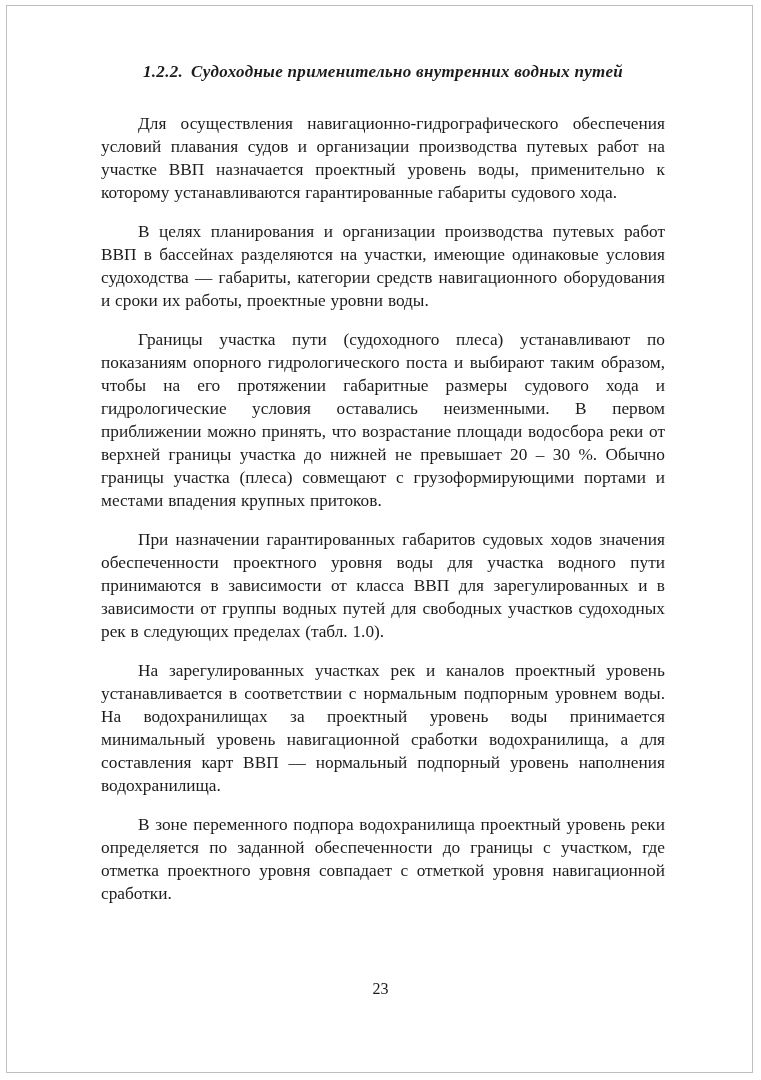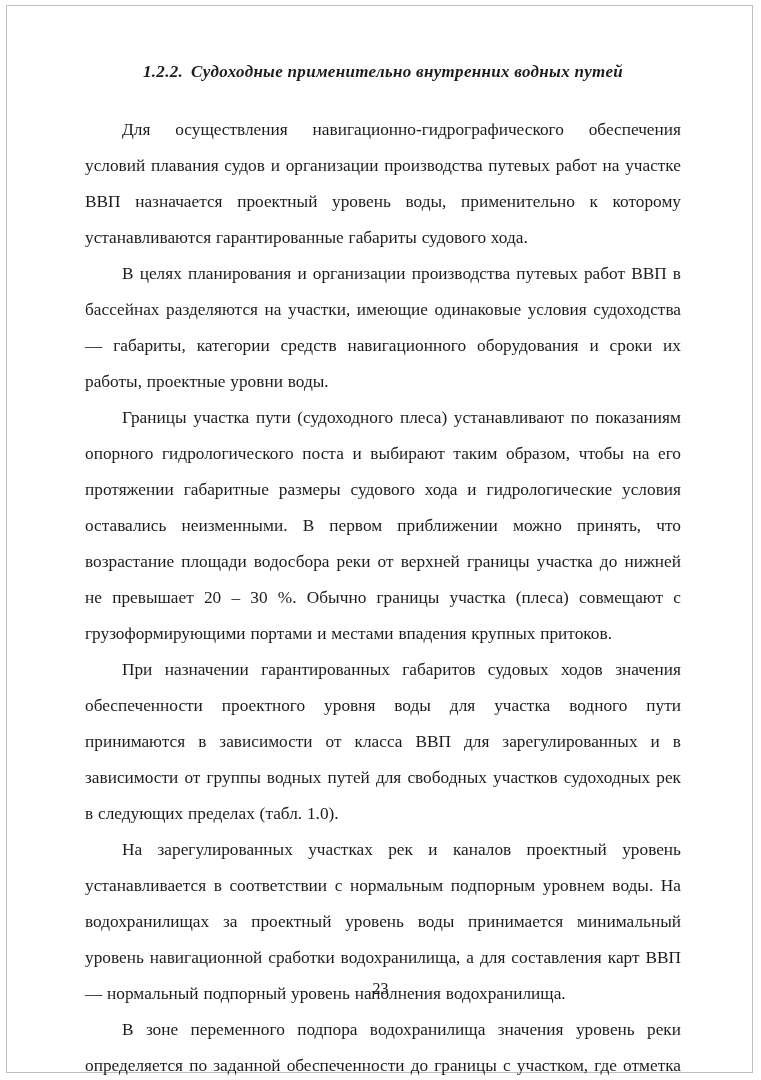--- a/index.html
+++ b/index.html
@@ -37,25 +37,25 @@
       font-style: italic;
       font-size: 17px;
       letter-spacing: 0.3px;
       margin: 0 0 30px 0;
       white-space: nowrap;
     }
     .heading .heading-number {
       margin-right: 8px;
     }
     .body-text p {
-      margin: 0;
+      margin: 16px;
       text-align: justify;
       text-indent: 37px;
       font-size: 17.3px;
-      line-height: 36px;
+      line-height: 23px;
       word-spacing: 0.5px;
     }
     .page-number {
       position: absolute;
       left: 0;
       top: 980px;
       width: 761px;
       text-align: center;
       font-size: 16px;
       color: #1c1c1c;
@@ -69,18 +69,18 @@
 <div class="content">
 
   <h1 class="heading"><span class="heading-number">1.2.2.</span><span>Судоходные применительно внутренних водных путей</span></h1>
 
   <div class="body-text">
     <p>Для осуществления навигационно-гидрографического обеспечения условий плавания судов и организации производства путевых работ на участке ВВП назначается проектный уровень воды, применительно к которому устанавливаются гарантированные габариты судового хода.</p>
     <p>В целях планирования и организации производства путевых работ ВВП в бассейнах разделяются на участки, имеющие одинаковые условия судоходства — габариты, категории средств навигационного оборудования и сроки их работы, проектные уровни воды.</p>
     <p>Границы участка пути (судоходного плеса) устанавливают по показаниям опорного гидрологического поста и выбирают таким образом, чтобы на его протяжении габаритные размеры судового хода и гидрологические условия оставались неизменными. В первом приближении можно принять, что возрастание площади водосбора реки от верхней границы участка до нижней не превышает 20 – 30 %. Обычно границы участка (плеса) совмещают с грузоформирующими портами и местами впадения крупных притоков.</p>
     <p>При назначении гарантированных габаритов судовых ходов значения обеспеченности проектного уровня воды для участка водного пути принимаются в зависимости от класса ВВП для зарегулированных и в зависимости от группы водных путей для свободных участков судоходных рек в следующих пределах (табл. 1.0).</p>
     <p>На зарегулированных участках рек и каналов проектный уровень устанавливается в соответствии с нормальным подпорным уровнем воды. На водохранилищах за проектный уровень воды принимается минимальный уровень навигационной сработки водохранилища, а для составления карт ВВП — нормальный подпорный уровень наполнения водохранилища.</p>
-    <p>В зоне переменного подпора водохранилища значения уровень реки определяется по заданной обеспеченности до границы с участком, где отметка проектного уровня совпадает с отметкой уровня навигационной сработки.</p>
+    <p>В зоне переменного подпора водохранилища проектный уровень реки определяется по заданной обеспеченности до границы с участком, где отметка проектного уровня совпадает с отметкой уровня навигационной сработки.</p>
   </div>
 
 </div>
 
 <div class="page-number">23</div>
 
 </body></html>

